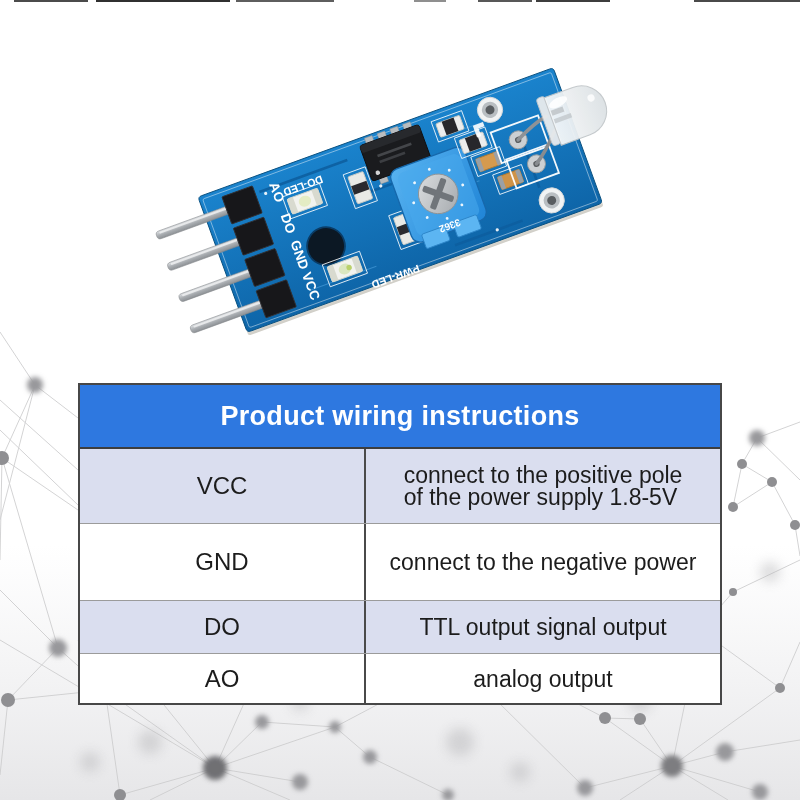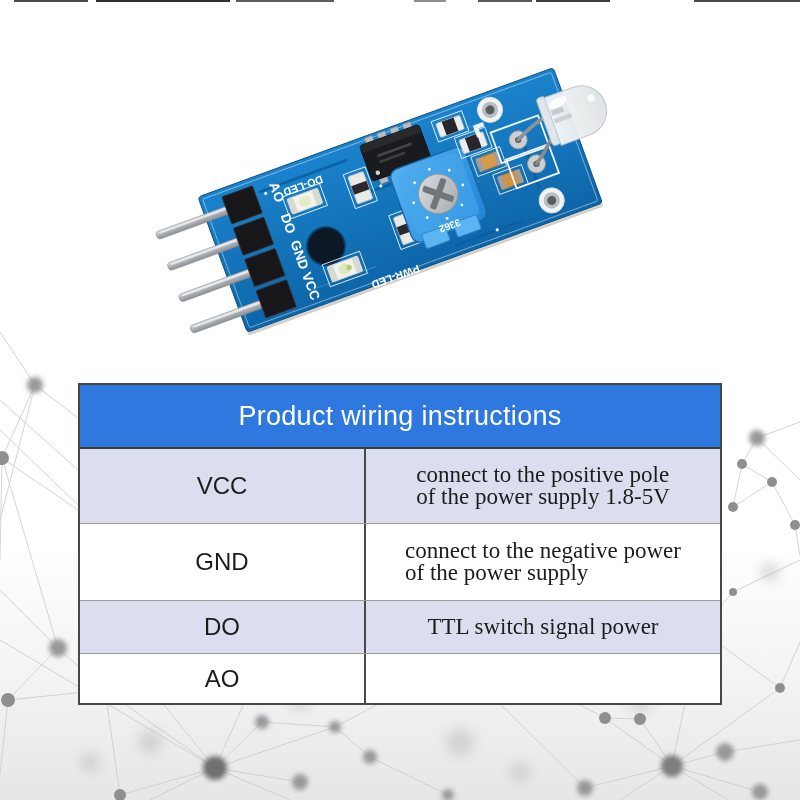--- a/index.html
+++ b/index.html
@@ -14,33 +14,33 @@
   .d3{left:236px;width:98px;background:#5e5e5e;}
   .d4{left:414px;width:32px;background:#8f8f8f;}
   .d5{left:478px;width:54px;background:#585858;}
   .d6{left:536px;width:74px;background:#3e3e3e;}
   .d7{left:694px;width:106px;background:#4a4a4a;}
   
   .wiring-table{position:absolute;left:78px;top:383px;width:644px;z-index:3;
       border:2px solid #474747;box-sizing:border-box;background:#ffffff;}
   .thead{height:62px;background:#2e78e0;border-bottom:2px solid #3d3d3d;
       display:flex;align-items:center;justify-content:center;
-      color:#ffffff;font-size:27px;font-weight:normal;letter-spacing:.3px;}
+      color:#ffffff;font-size:27px;font-weight:bold;letter-spacing:.3px;}
   .trow{display:flex;}
   .trow.sep{border-top:1px solid #9b9b9b;}
   .r1{height:74px;background:#dadeef;}
   .r2{height:76px;background:#ffffff;}
   .r3{height:52px;background:#dadeef;}
   .r4{height:49px;background:#ffffff;}
   .cell{box-sizing:border-box;}
   .cell-pin{width:286px;display:flex;align-items:center;justify-content:center;
       border-right:2px solid #4a4a4a;font-size:24px;color:#1c1c1c;}
   .cell-desc{flex:1;display:flex;align-items:center;justify-content:center;
       font-size:23px;color:#1c1c1c;}
-  .desc-block{text-align:left;line-height:22px;font-family:Liberation Serif, serif;}
+  .desc-block{text-align:left;line-height:22px;}
   .desc-block span{display:block;}
   .silk{font-family:"Liberation Sans",sans-serif;font-weight:bold;fill:#ffffff;}
 </style>
 </head>
 <body>
 
 <div class="stage">
 
   <svg class="plexus" viewBox="0 0 800 800">
     <defs>
@@ -396,32 +396,36 @@
           <span>of the power supply 1.8-5V</span>
         </div>
       </div>
     </div>
 
     <div class="trow r2 sep">
       <div class="cell cell-pin">GND</div>
       <div class="cell cell-desc">
         <div class="desc-block">
           <span>connect to the negative power</span>
-          <span>of the power supply</span>
         </div>
       </div>
     </div>
 
     <div class="trow r3 sep">
       <div class="cell cell-pin">DO</div>
       <div class="cell cell-desc">
         <div class="desc-block">
-          <span>TTL switch signal power</span>
+          <span>TTL output signal output</span>
         </div>
       </div>
     </div>
 
     <div class="trow r4 sep">
       <div class="cell cell-pin">AO</div>
+      <div class="cell cell-desc">
+        <div class="desc-block">
+          <span>analog output</span>
+        </div>
+      </div>
     </div>
   </div>
 
 </div>
 
 </body></html>

